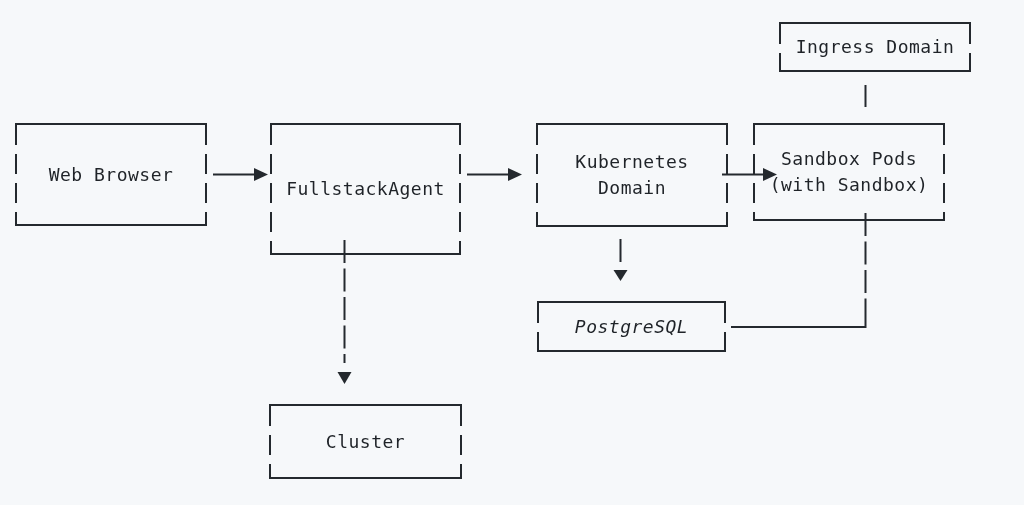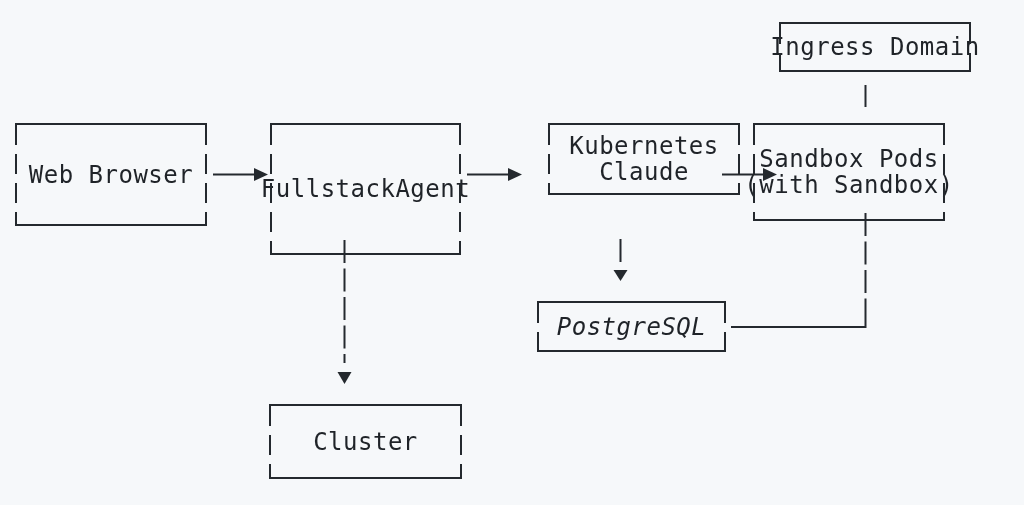--- a/index.html
+++ b/index.html
@@ -24,21 +24,21 @@
   .node {
     position: absolute;
     box-sizing: border-box;
     border-top: 2px solid #24292e;
     border-bottom: 2px solid #24292e;
     display: flex;
     flex-direction: column;
     align-items: center;
     justify-content: center;
     text-align: center;
-    font-size: 24px;
+    font-size: 18px;
     line-height: 26px;
     letter-spacing: 0.5px;
     background: transparent;
   }
   
   .node::before, .node::after {
     content: "";
     position: absolute;
     top: 0;
     bottom: 0;
@@ -50,21 +50,21 @@
     );
   }
   .node::before { left: 0; }
   .node::after  { right: 0; }
 
   .node-label { display: block; white-space: pre; }
 
   
   #n-web-browser   { left: 15px;  top: 123px; width: 192px; height: 103px; }
   #n-fullstack     { left: 270px; top: 123px; width: 191px; height: 132px; }
-  #n-kubernetes    { left: 548px; top: 123px; width: 192px; height: 72px; }
+  #n-kubernetes    { left: 536px; top: 123px; width: 192px; height: 104px; }
   #n-ingress       { left: 779px; top: 22px;  width: 192px; height: 50px;  }
   #n-sandbox       { left: 753px; top: 123px; width: 192px; height: 98px;  }
   #n-postgresql    { left: 537px; top: 301px; width: 189px; height: 51px; font-style: italic;  }
   #n-github        { left: 269px; top: 404px; width: 193px; height: 75px;  }
 
   .edge-line {
     stroke: #24292e;
     stroke-width: 2;
     fill: none;
   }
@@ -122,21 +122,21 @@
   <div class="node" id="n-web-browser">
     <span class="node-label">Web Browser</span>
   </div>
 
   <div class="node" id="n-fullstack">
     <span class="node-label">FullstackAgent</span>
   </div>
 
   <div class="node" id="n-kubernetes">
     <span class="node-label">Kubernetes</span>
-    <span class="node-label">Claude</span>
+    <span class="node-label">Domain</span>
   </div>
 
   <div class="node" id="n-ingress">
     <span class="node-label">Ingress Domain</span>
   </div>
 
   <div class="node" id="n-sandbox">
     <span class="node-label">Sandbox Pods</span>
     <span class="node-label">(with Sandbox)</span>
   </div>

